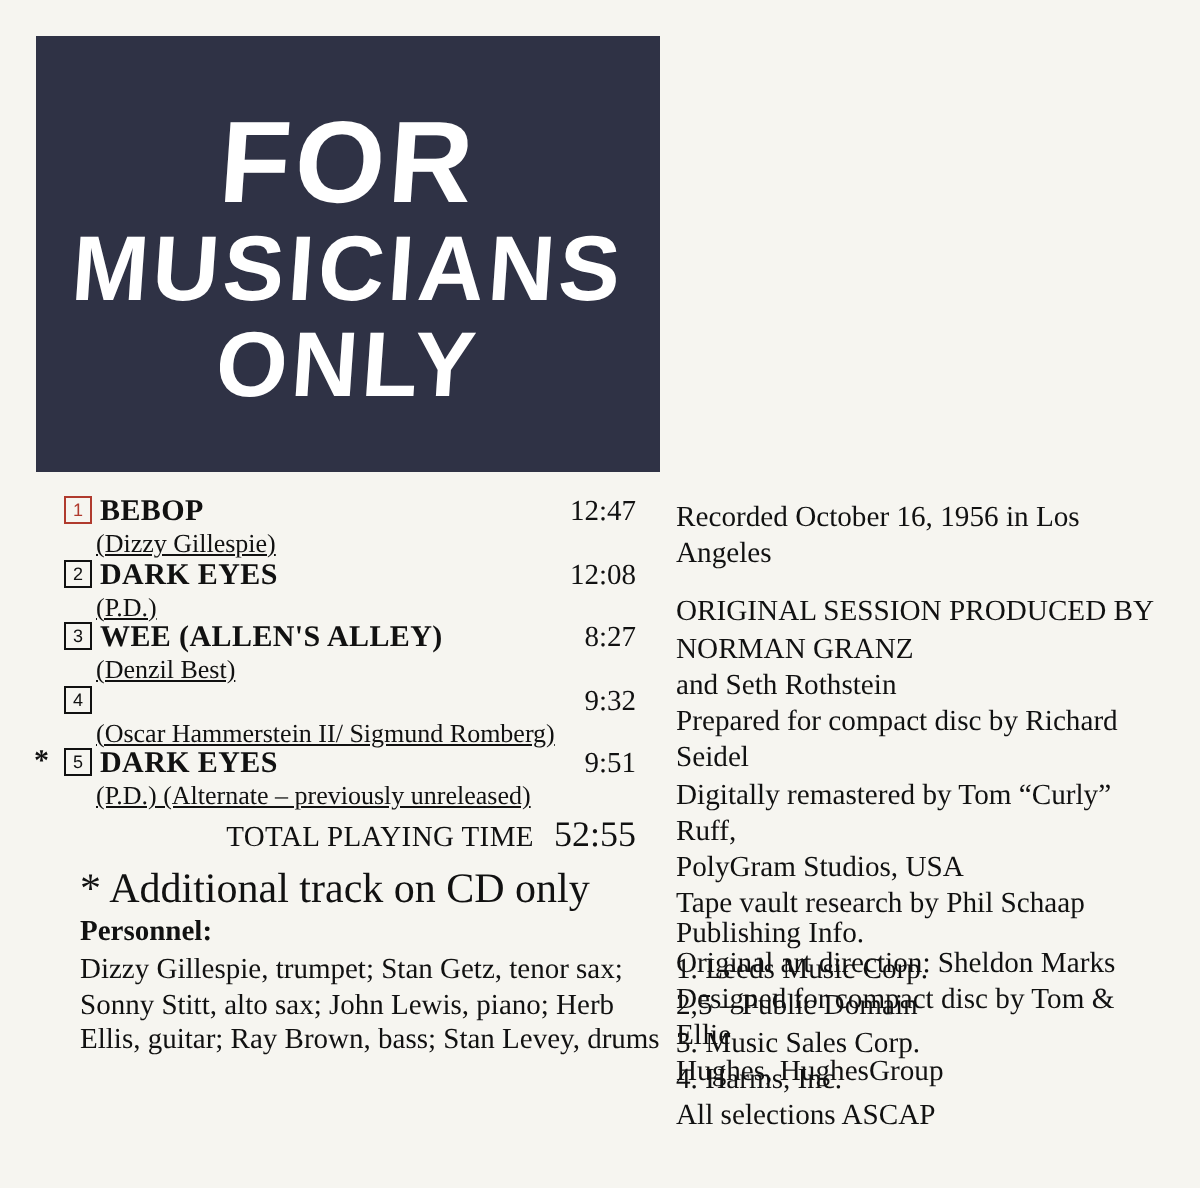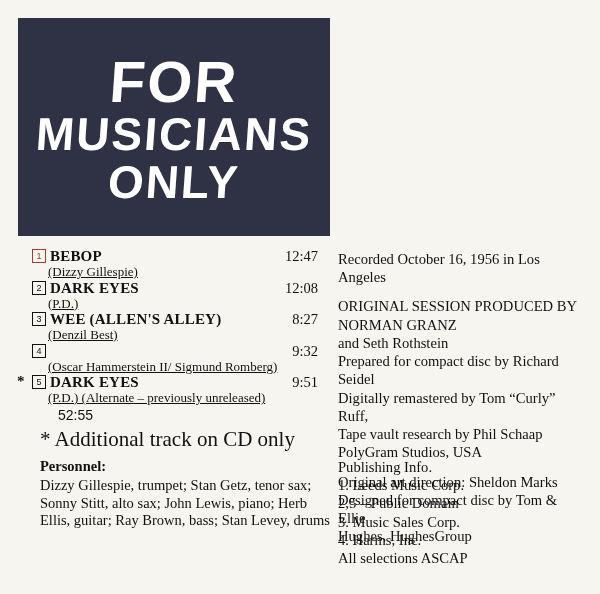--- a/index.html
+++ b/index.html
@@ -123,22 +123,22 @@
     margin-top: 1px;
     padding-left: 30px;
   }
   .total-label {
     font-family: "Liberation Serif", serif;
     font-size: 14.5px;
     margin-left: auto;
     letter-spacing: 0.2px;
   }
   .total-dur {
-    font-family: Liberation Sans, sans-serif;
-    font-size: 14px;
+    font-family: Liberation Serif, serif;
+    font-size: 18px;
     padding-left: 10px;
   }
   .addl {
     margin-top: 4px;
     padding-left: 22px;
     font-size: 21px;
     font-family: "Liberation Serif", serif;
   }
 
   
@@ -242,41 +242,42 @@
       <div class="track-main">
         <span class="star">*</span>
         <span class="num">5</span>
         <span class="title">DARK EYES</span>
         <span class="dur">9:51</span>
       </div>
       <div class="credit ital">(P.D.) (Alternate – previously unreleased)</div>
     </div>
 
     <div class="total-row">
+      <span class="total-label">TOTAL PLAYING TIME</span>
       <span class="total-dur">52:55</span>
     </div>
 
     <div class="addl">* Additional track on CD only</div>
   </div>
 
   <div class="personnel">
     <div class="personnel-heading">Personnel:</div>
     <div class="personnel-body">Dizzy Gillespie, trumpet; Stan Getz, tenor sax; Sonny Stitt, alto sax; John Lewis, piano; Herb Ellis, guitar; Ray Brown, bass; Stan Levey, drums</div>
   </div>
 
   <div class="right">
     <p>Recorded October 16, 1956 in Los Angeles</p>
     <div class="blk">
       <span class="line">ORIGINAL SESSION PRODUCED BY</span>
       <span class="line">NORMAN GRANZ</span>
       <span class="line">and Seth Rothstein</span>
       <span class="line">Prepared for compact disc by Richard Seidel</span>
       <span class="line">Digitally remastered by Tom “Curly” Ruff,</span>
+      <span class="line">PolyGram Studios, USA</span>
       <span class="line">Tape vault research by Phil Schaap</span>
-      <span class="line">PolyGram Studios, USA</span>
     </div>
     <div class="blk">
       <span class="line">Original art direction: Sheldon Marks</span>
       <span class="line">Designed for compact disc by Tom &amp; Ellie</span>
       <span class="line">Hughes, HughesGroup</span>
     </div>
   </div>
 
   <div class="pub">
     <span class="line">Publishing Info.</span>

